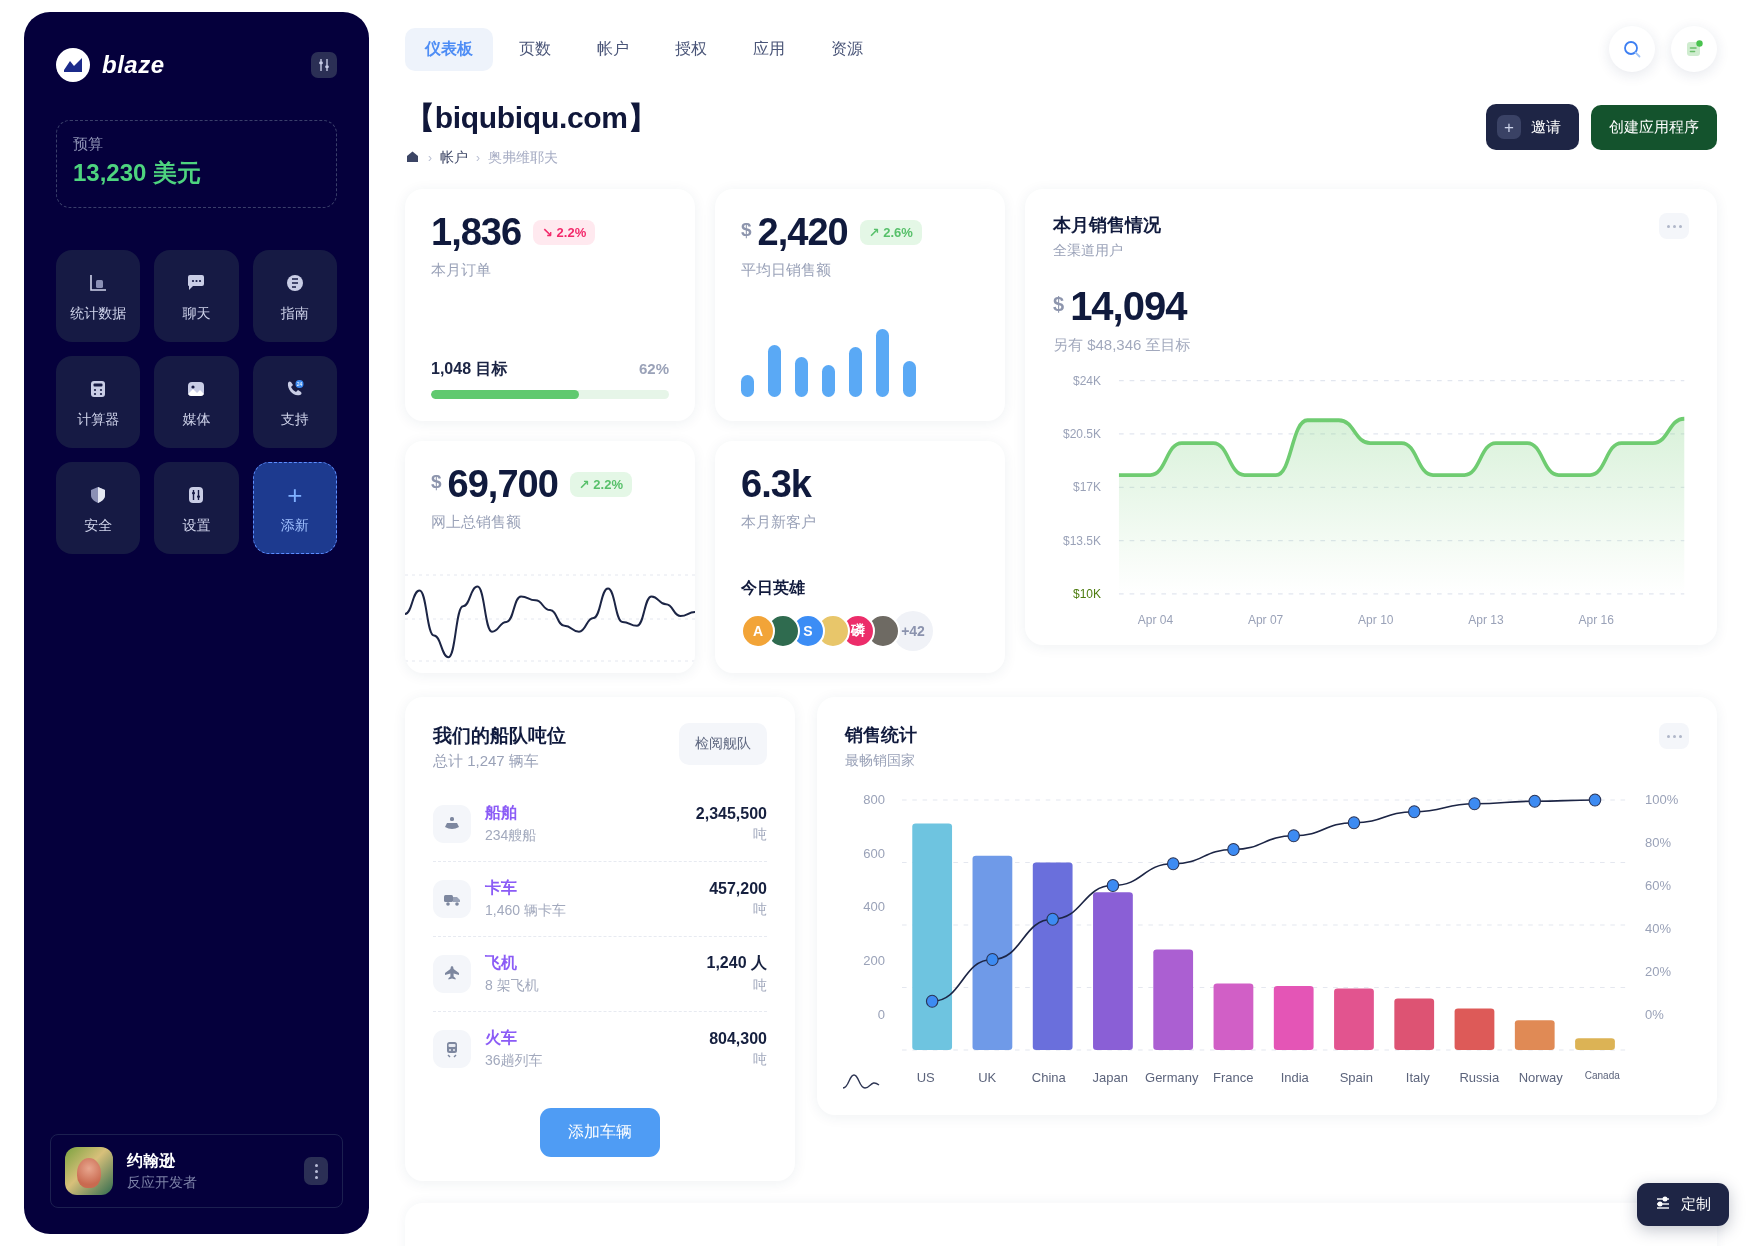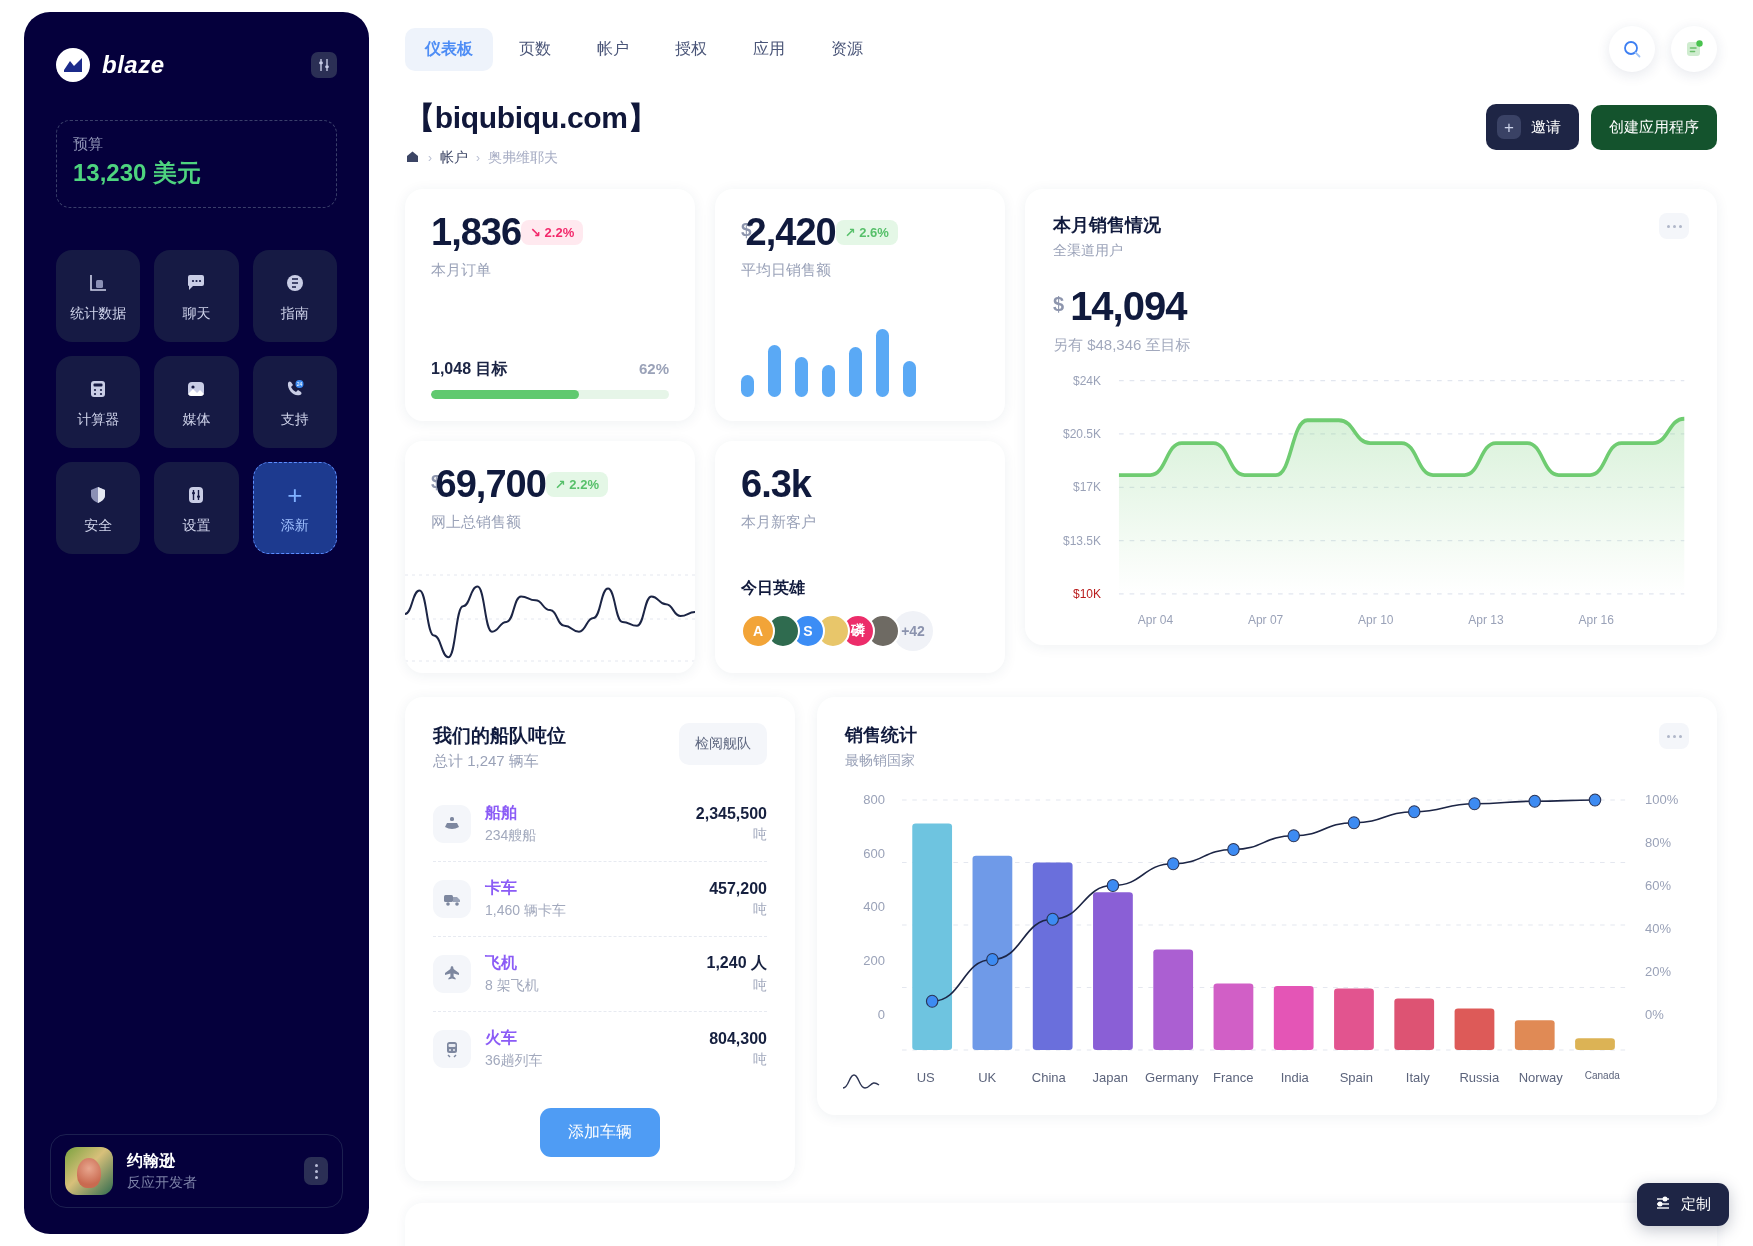--- a/index.html
+++ b/index.html
@@ -52,21 +52,21 @@
   .tile-ico { width: 26px; height: 26px; display: flex; align-items: center; justify-content: center; }
   .tile-label { color: #cfd3ea; font-size: 14px; }
   .tile.add {
     background: #1d3a8f; border: 1px dashed #5b8cff;
   }
   .tile.add .tile-label { color: #9fc0ff; }
   .tile.add .plus { color: #7fb0ff; font-size: 26px; line-height: 1; font-weight: 300; }
 
   .sb-spacer { flex: 1; }
   .profile {
-    margin: 0 26px 26px 26px; border: 1px solid #1c2050; border-radius: 16px;
+    margin: 0 26px 26px 26px; border: 1px solid #1c2050; border-radius: 8px;
     display: flex; align-items: center; gap: 14px; padding: 12px 14px;
   }
   .avatar-img {
     width: 48px; height: 48px; border-radius: 12px; flex: 0 0 48px;
     background: linear-gradient(135deg,#7aa23f 0%, #d8c07a 45%, #2f6b4f 100%);
     position: relative; overflow: hidden;
   }
   .avatar-img::after {
     content: ""; position: absolute; left: 12px; top: 11px; width: 24px; height: 30px;
     border-radius: 50% 50% 42% 42%;
@@ -118,21 +118,21 @@
 
   .grid-top {
     display: grid;
     grid-template-columns: 290px 290px 1fr;
     gap: 20px;
     padding: 22px 36px 0 36px;
   }
   .card { background: #fff; border-radius: 18px; box-shadow: 0 2px 14px rgba(30,50,90,.07); }
 
   .kpi { padding: 24px 26px 22px 26px; height: 232px; display: flex; flex-direction: column; position: relative; overflow: hidden; }
-  .kpi-row { display: flex; align-items: center; }
+  .kpi-row { display: flex; align-items: center; gap: 12px; }
   .kpi-cur { font-size: 19px; color: #8d95ad; font-weight: 600; align-self: flex-start; margin-top: 6px; }
   .kpi-val { font-size: 38px; font-weight: 700; color: #101a3d; letter-spacing: -1px; line-height: 1; }
   .pill { font-size: 13px; font-weight: 700; padding: 5px 9px; border-radius: 8px; white-space: nowrap; }
   .pill.down { background: #ffe9ef; color: #f3296b; }
   .pill.up { background: #e4f7e6; color: #57c06a; }
   .kpi-sub { font-size: 15px; color: #9aa2b8; margin-top: 10px; }
 
   .goal-row { margin-top: auto; display: flex; align-items: baseline; justify-content: space-between; }
   .goal-txt { font-size: 16px; font-weight: 700; color: #1b2444; }
   .goal-pct { font-size: 15px; color: #9aa2b8; font-weight: 600; }
@@ -503,21 +503,21 @@
               <stop offset="100%" stop-color="#7fd182" stop-opacity="0"></stop>
             </linearGradient>
             <path d="M56,80.39999999999999 C69.33333333333334,80.39999999999999 69.33333333333334,80.39999999999999 82.66666666666667,80.39999999999999 C96,80.39999999999999 96,55.2 109.33333333333334,55.2 C122.66666666666667,55.2 122.66666666666667,55.2 136,55.2 C149.33333333333334,55.2 149.33333333333334,80.39999999999999 162.66666666666669,80.39999999999999 C176,80.39999999999999 176,80.39999999999999 189.33333333333334,80.39999999999999 C202.66666666666669,80.39999999999999 202.66666666666669,37.2 216,37.2 C229.33333333333334,37.2 229.33333333333334,37.2 242.66666666666669,37.2 C256,37.2 256,55.2 269.33333333333337,55.2 C282.6666666666667,55.2 282.6666666666667,55.2 296,55.2 C309.33333333333337,55.2 309.33333333333337,80.39999999999999 322.6666666666667,80.39999999999999 C336,80.39999999999999 336,80.39999999999999 349.33333333333337,80.39999999999999 C362.6666666666667,80.39999999999999 362.6666666666667,55.2 376,55.2 C389.33333333333337,55.2 389.33333333333337,55.2 402.6666666666667,55.2 C416,55.2 416,80.39999999999999 429.33333333333337,80.39999999999999 C442.6666666666667,80.39999999999999 442.6666666666667,80.39999999999999 456,80.39999999999999 C469.33333333333337,80.39999999999999 469.33333333333337,55.2 482.6666666666667,55.2 C496,55.2 496,55.2 509.33333333333337,55.2 C522.6666666666667,55.2 522.6666666666667,36 536,36 L536,174 L56,174 Z" fill="url(#ag)"></path>
             <path d="M56,80.39999999999999 C69.33333333333334,80.39999999999999 69.33333333333334,80.39999999999999 82.66666666666667,80.39999999999999 C96,80.39999999999999 96,55.2 109.33333333333334,55.2 C122.66666666666667,55.2 122.66666666666667,55.2 136,55.2 C149.33333333333334,55.2 149.33333333333334,80.39999999999999 162.66666666666669,80.39999999999999 C176,80.39999999999999 176,80.39999999999999 189.33333333333334,80.39999999999999 C202.66666666666669,80.39999999999999 202.66666666666669,37.2 216,37.2 C229.33333333333334,37.2 229.33333333333334,37.2 242.66666666666669,37.2 C256,37.2 256,55.2 269.33333333333337,55.2 C282.6666666666667,55.2 282.6666666666667,55.2 296,55.2 C309.33333333333337,55.2 309.33333333333337,80.39999999999999 322.6666666666667,80.39999999999999 C336,80.39999999999999 336,80.39999999999999 349.33333333333337,80.39999999999999 C362.6666666666667,80.39999999999999 362.6666666666667,55.2 376,55.2 C389.33333333333337,55.2 389.33333333333337,55.2 402.6666666666667,55.2 C416,55.2 416,80.39999999999999 429.33333333333337,80.39999999999999 C442.6666666666667,80.39999999999999 442.6666666666667,80.39999999999999 456,80.39999999999999 C469.33333333333337,80.39999999999999 469.33333333333337,55.2 482.6666666666667,55.2 C496,55.2 496,55.2 509.33333333333337,55.2 C522.6666666666667,55.2 522.6666666666667,36 536,36" fill="none" stroke="#6fcc71" stroke-width="3"></path>
           </svg>
         <div id="areaYLabels" style="position:absolute;left:0;top:0;height:100%;width:56px">
             <div style="position: absolute; right: 8px; font-size: 12px; color: rgb(154, 162, 184); transform: translateY(-50%); top: 3%;">$24K</div>
             <div style="position: absolute; right: 8px; font-size: 12px; color: rgb(154, 162, 184); transform: translateY(-50%); top: 24%;">$20.5K</div>
             <div style="position: absolute; right: 8px; font-size: 12px; color: rgb(154, 162, 184); transform: translateY(-50%); top: 45%;">$17K</div>
             <div style="position: absolute; right: 8px; font-size: 12px; color: rgb(154, 162, 184); transform: translateY(-50%); top: 66%;">$13.5K</div>
-            <div style="position: absolute; right: 8px; font-size: 12px; color: #b91c1c; transform: translateY(-50%); top: 87%;">$10K</div>
+            <div style="position: absolute; right: 8px; font-size: 12px; color: #4d7c0f; transform: translateY(-50%); top: 87%;">$10K</div>
           </div>
         <div id="areaXLabels" style="position:absolute;left:56px;right:0;bottom:-4px;height:18px">
             <div style="position: absolute; font-size: 12px; color: rgb(154, 162, 184); transform: translateX(-50%); left: 8%;">Apr 04</div>
             <div style="position: absolute; font-size: 12px; color: rgb(154, 162, 184); transform: translateX(-50%); left: 27%;">Apr 07</div>
             <div style="position: absolute; font-size: 12px; color: rgb(154, 162, 184); transform: translateX(-50%); left: 46%;">Apr 10</div>
             <div style="position: absolute; font-size: 12px; color: rgb(154, 162, 184); transform: translateX(-50%); left: 65%;">Apr 13</div>
             <div style="position: absolute; font-size: 12px; color: rgb(154, 162, 184); transform: translateX(-50%); left: 84%;">Apr 16</div>
           </div>
       </div>
     </div>

